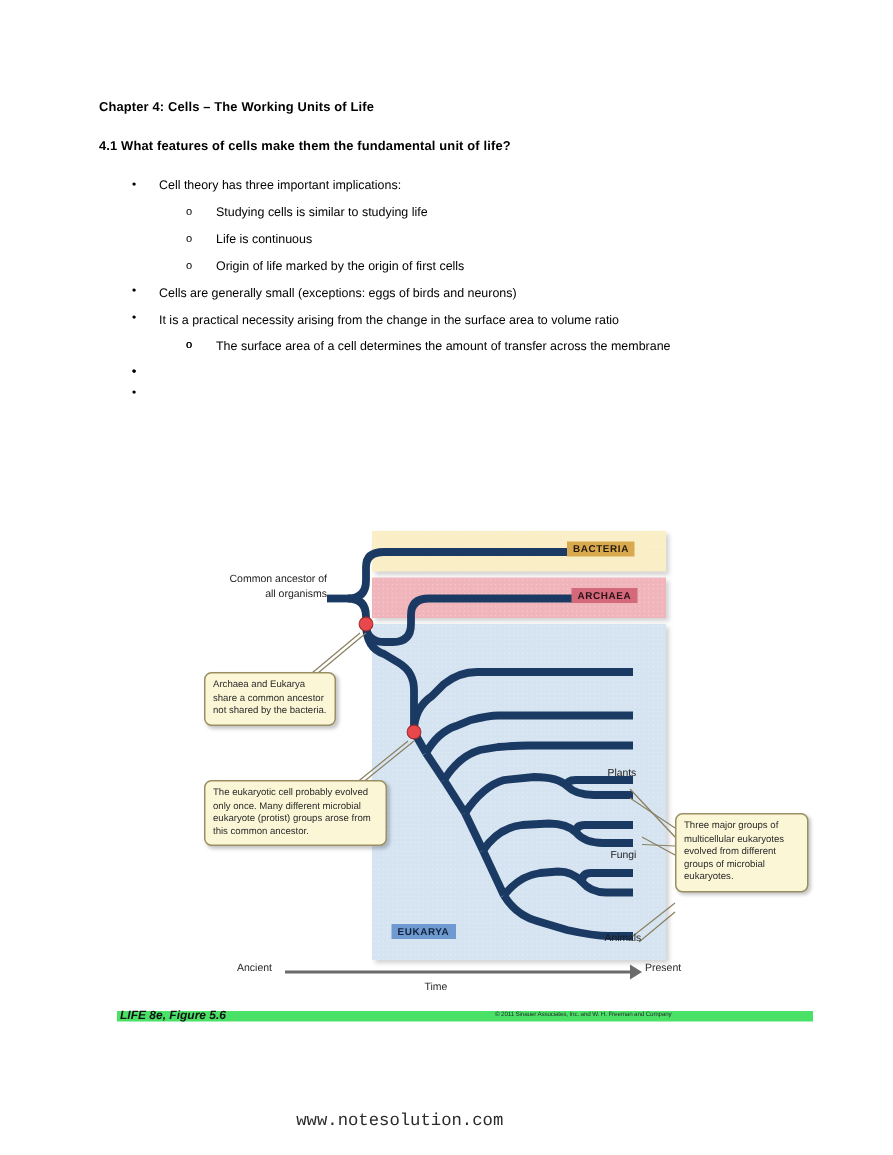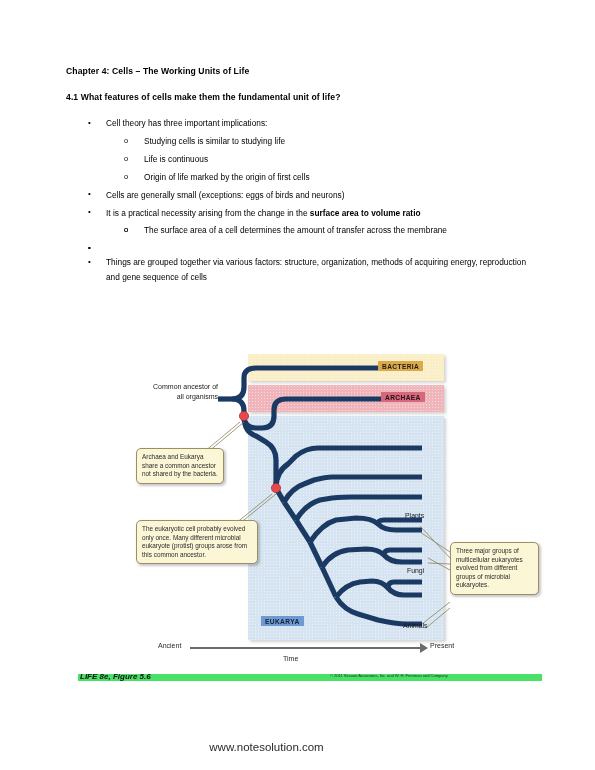--- a/index.html
+++ b/index.html
@@ -25,21 +25,21 @@
   #h-chapter{left:66px;top:66px;}
   #h-section{left:66px;top:92px;}
 
   .bullet-list{position:absolute;left:66px;top:116px;width:470px;}
   .b1{position:relative;padding-left:40px;margin-bottom:3.5px;
       font-size:8.3px;line-height:14.4px;}
   .b1 > .dot{position:absolute;left:22px;top:-0.5px;font-size:8px;line-height:14.4px;}
   .b2{position:relative;padding-left:78px;margin-bottom:3.5px;
       font-size:8.3px;line-height:14.4px;}
   .b2 > .circ{position:absolute;left:58px;top:0px;font-size:7.4px;line-height:14.4px;}
-  .b1 b{font-weight:bold;text-align:right;}
+  .b1 b{font-weight:normal;text-align:right;}
   .spacer{height:14px;}
 
   
   #figure{position:absolute;left:120px;top:352px;width:460px;height:322px;}
 
   .band{position:absolute;left:128px;}
   #band-bacteria{top:2px;width:196px;height:27px;background:#faeec6;
      box-shadow:2px 2px 3px rgba(0,0,0,.18);}
   #band-archaea{top:33px;width:196px;height:27px;background:#f0b5bb;
      box-shadow:2px 2px 3px rgba(0,0,0,.18);}
@@ -84,21 +84,21 @@
 
   
   #fig-caption{position:absolute;left:80px;top:672px;font-size:8px;
      font-weight:bold;font-style:italic;color:#111;white-space:nowrap;z-index:3;}
   #green-bar{position:absolute;left:78px;top:674px;width:464px;height:7px;
      background:#49e267;z-index:1;}
   #green-bar-text{position:absolute;left:330px;top:673px;width:212px;height:9px;
      font-size:4.2px;color:#2d2d2d;overflow:hidden;white-space:nowrap;z-index:2;
      letter-spacing:-.1px;}
   #watermark{position:absolute;left:0;top:741px;width:533px;text-align:center;
-     font-family:Liberation Sans, sans-serif;font-size:11.5px;color:#2b2b2b;}
+     font-family:Liberation Mono, monospace;font-size:11.5px;color:#2b2b2b;}
 </style>
 </head>
 <body>
 
 <div class="page">
 
   <div class="heading" id="h-chapter">Chapter 4: Cells – The Working Units of Life</div>
   <div class="heading" id="h-section">4.1 What features of cells make them the fundamental unit of life?</div>
 
   <div class="bullet-list" id="notes-list">
@@ -106,21 +106,21 @@
       <div class="b2"><span class="circ">o</span><span>Studying cells is similar to studying life</span></div>
       <div class="b2"><span class="circ">o</span><span>Life is continuous</span></div>
       <div class="b2"><span class="circ">o</span><span>Origin of life marked by the origin of first cells</span></div>
       <div class="b1"><span class="dot">•</span><span>Cells are generally small (exceptions: eggs of birds and neurons)</span></div>
       <div class="b1"><span class="dot">•</span><span>It is a practical necessity arising from the change in the </span><b>surface area to volume ratio</b></div>
       <div class="b2"><span class="circ">o</span></div>
       <div class="b2"><span class="circ">o</span><span>The surface area of a cell determines the amount of transfer across the membrane</span></div>
       <div class="b1"><span class="dot">•</span></div>
       <div class="b1"><span class="dot">•</span></div>
       <div class="spacer"></div>
-      <div class="b1"><span class="dot">•</span><span>Things are grouped together via various factors: structure, organization, methods of acquiring energy, reproduction and gene sequence of cells</span></div>
+      <div class="b1"><span class="dot">•</span></div>
     </div>
 
   <div id="figure">
 
     <div class="band" id="band-bacteria">
       <div class="band-stipple"></div>
     </div>
     <div class="band" id="band-archaea">
       <div class="band-stipple"></div>
     </div>

